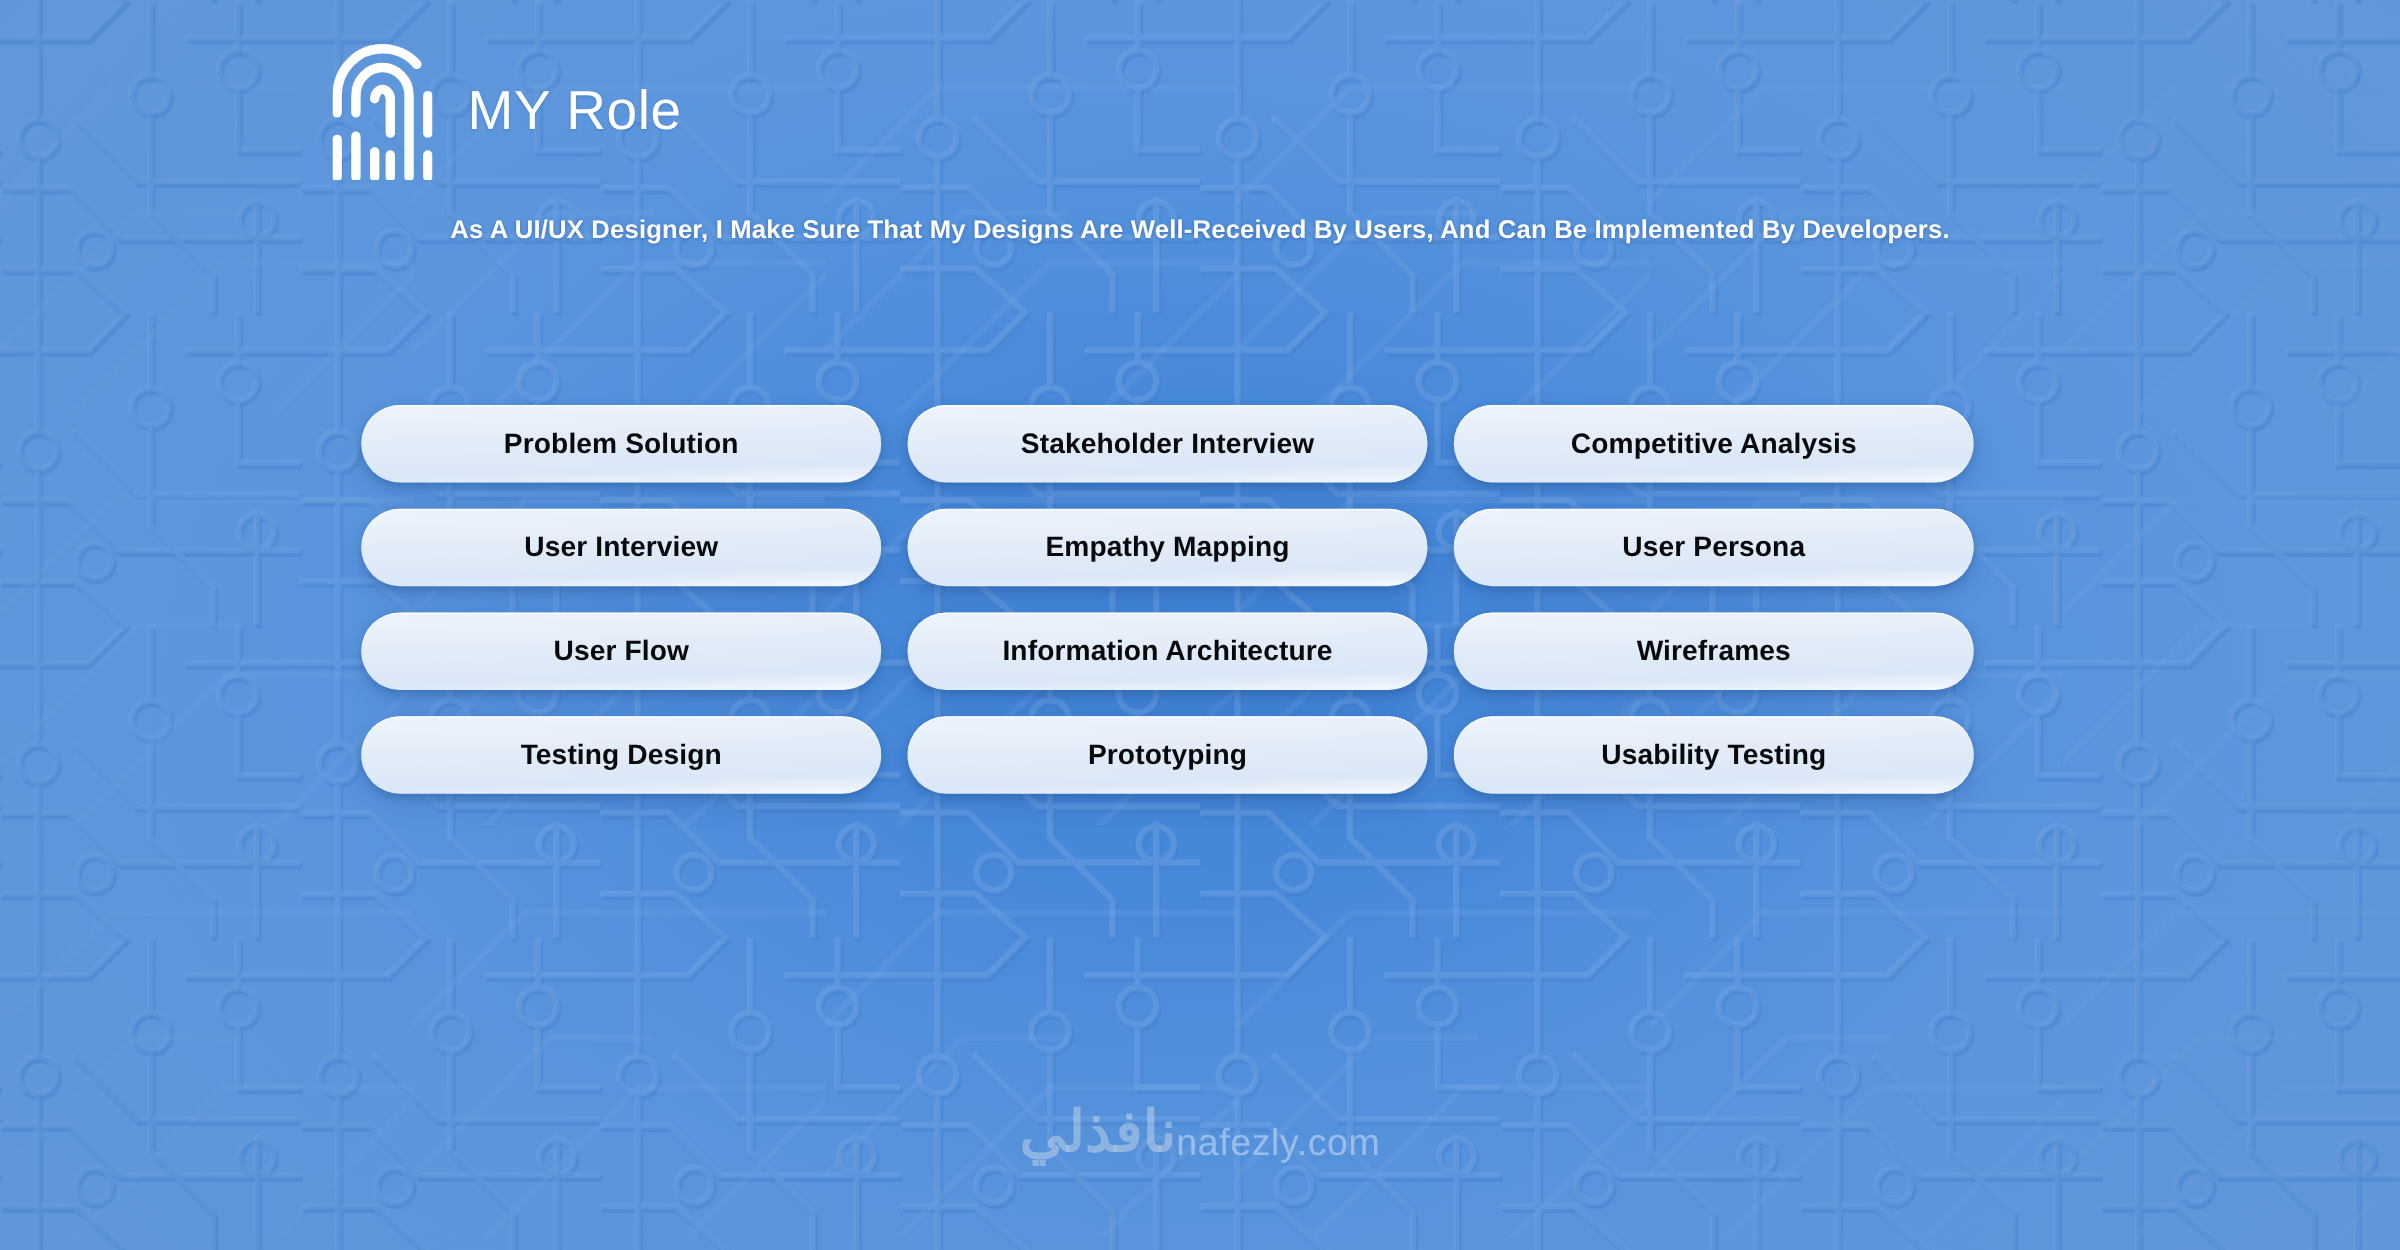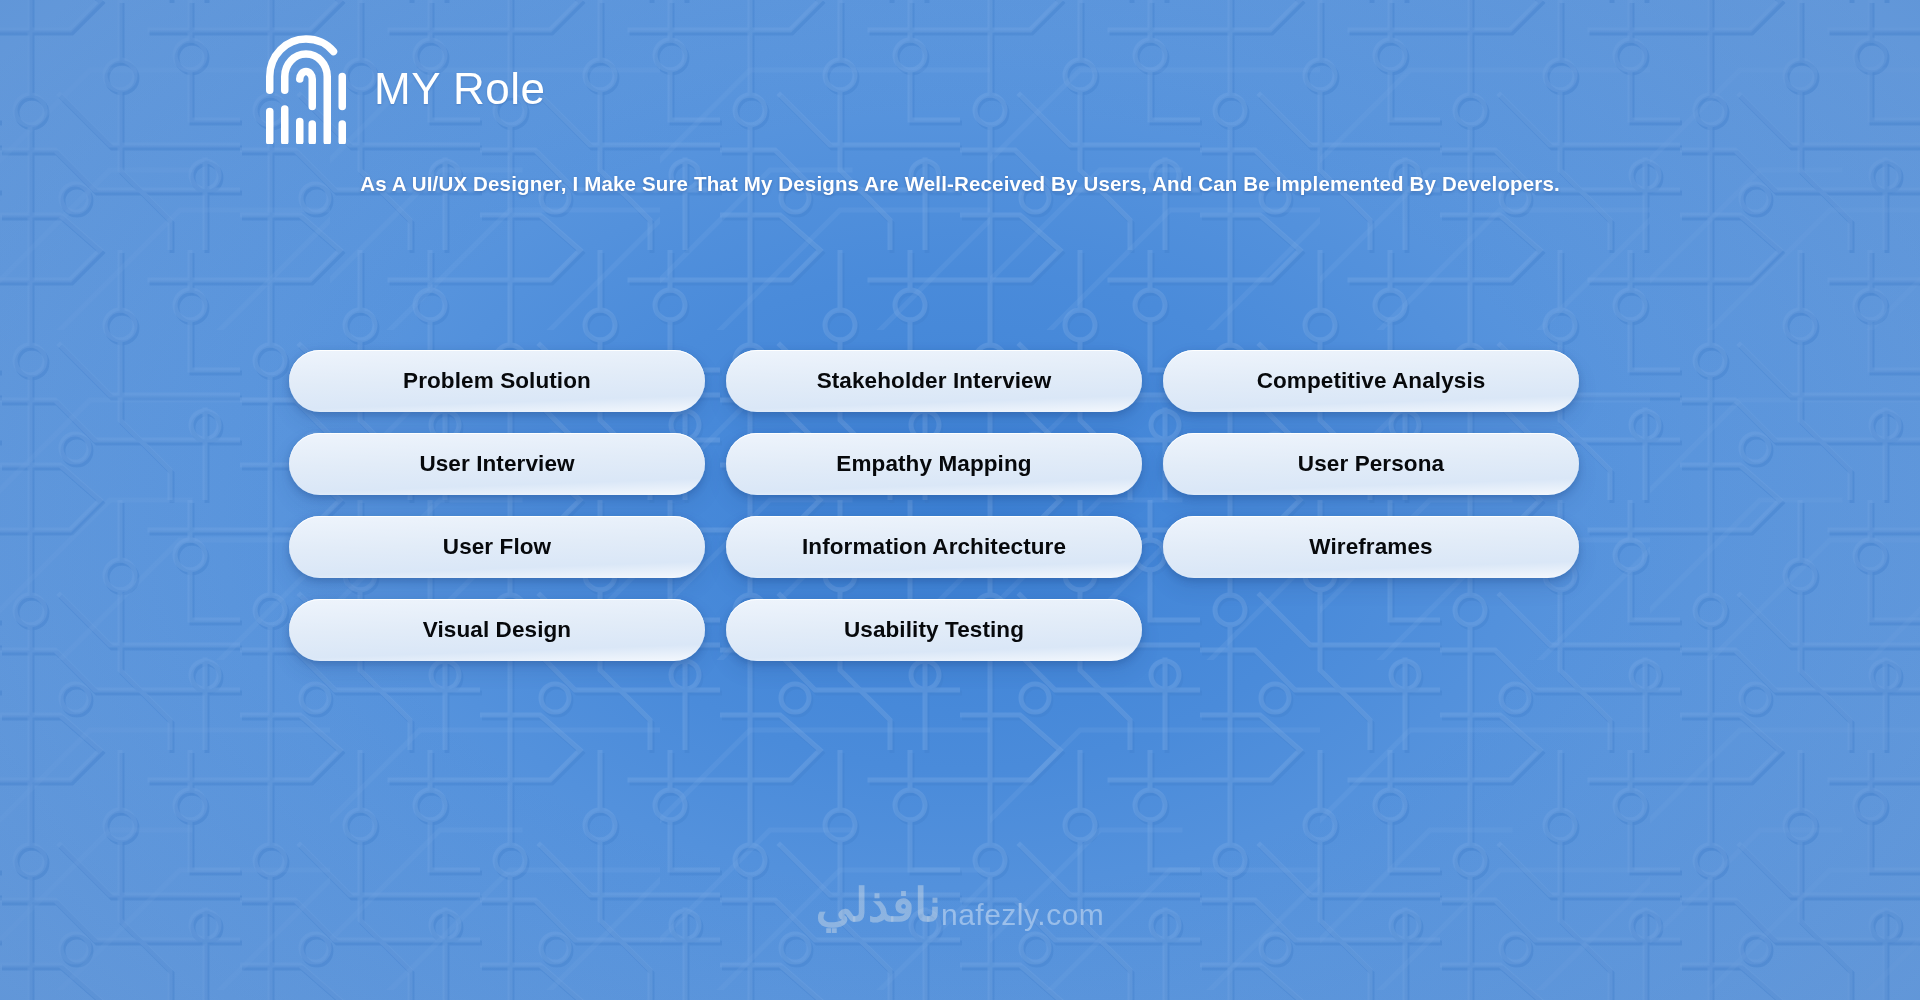--- a/index.html
+++ b/index.html
@@ -52,21 +52,21 @@
     font-size:20.5px;
     font-weight:bold;
     letter-spacing:0.15px;
     text-align:center;
     text-shadow:0 1px 3px rgba(30,70,140,0.45);
   }
 
   
   .grid {
     position:absolute;
-    left:289px; top:350px;
+    left:289px; top:324px;
     width:1345px;
     display:grid;
     grid-template-columns:repeat(3, 416px);
     column-gap:47px;
     row-gap:61px;
     gap:21px;
   }
   .pill {
     height:62px;
     border-radius:34px;
@@ -216,21 +216,24 @@
     <div class="pill">
       <span class="pill-label">User Flow</span>
     </div>
     <div class="pill">
       <span class="pill-label">Information Architecture</span>
     </div>
     <div class="pill">
       <span class="pill-label">Wireframes</span>
     </div>
     <div class="pill">
-      <span class="pill-label">Visual Design</span>
+      <span class="pill-label">Testing Design</span>
+    </div>
+    <div class="pill">
+      <span class="pill-label">Prototyping</span>
     </div>
     <div class="pill">
       <span class="pill-label">Usability Testing</span>
     </div>
   </div>
 
   <div class="watermark">
     <div class="wm-ar">نافذلي</div>
     <div class="wm-url">nafezly.com</div>
   </div>

